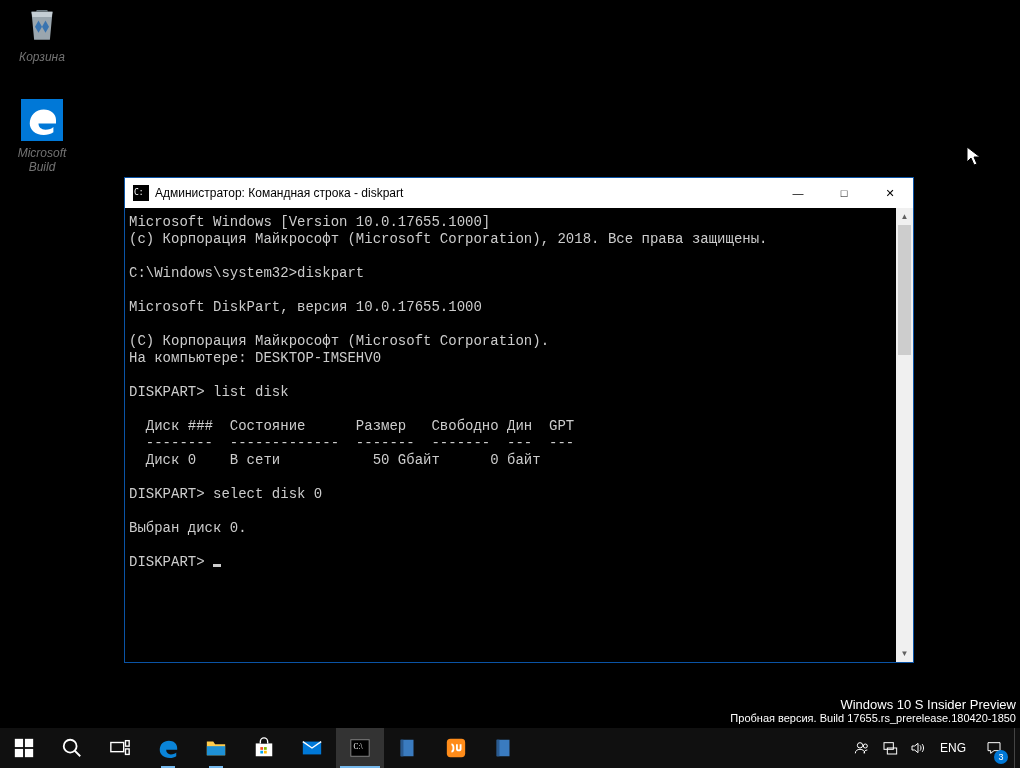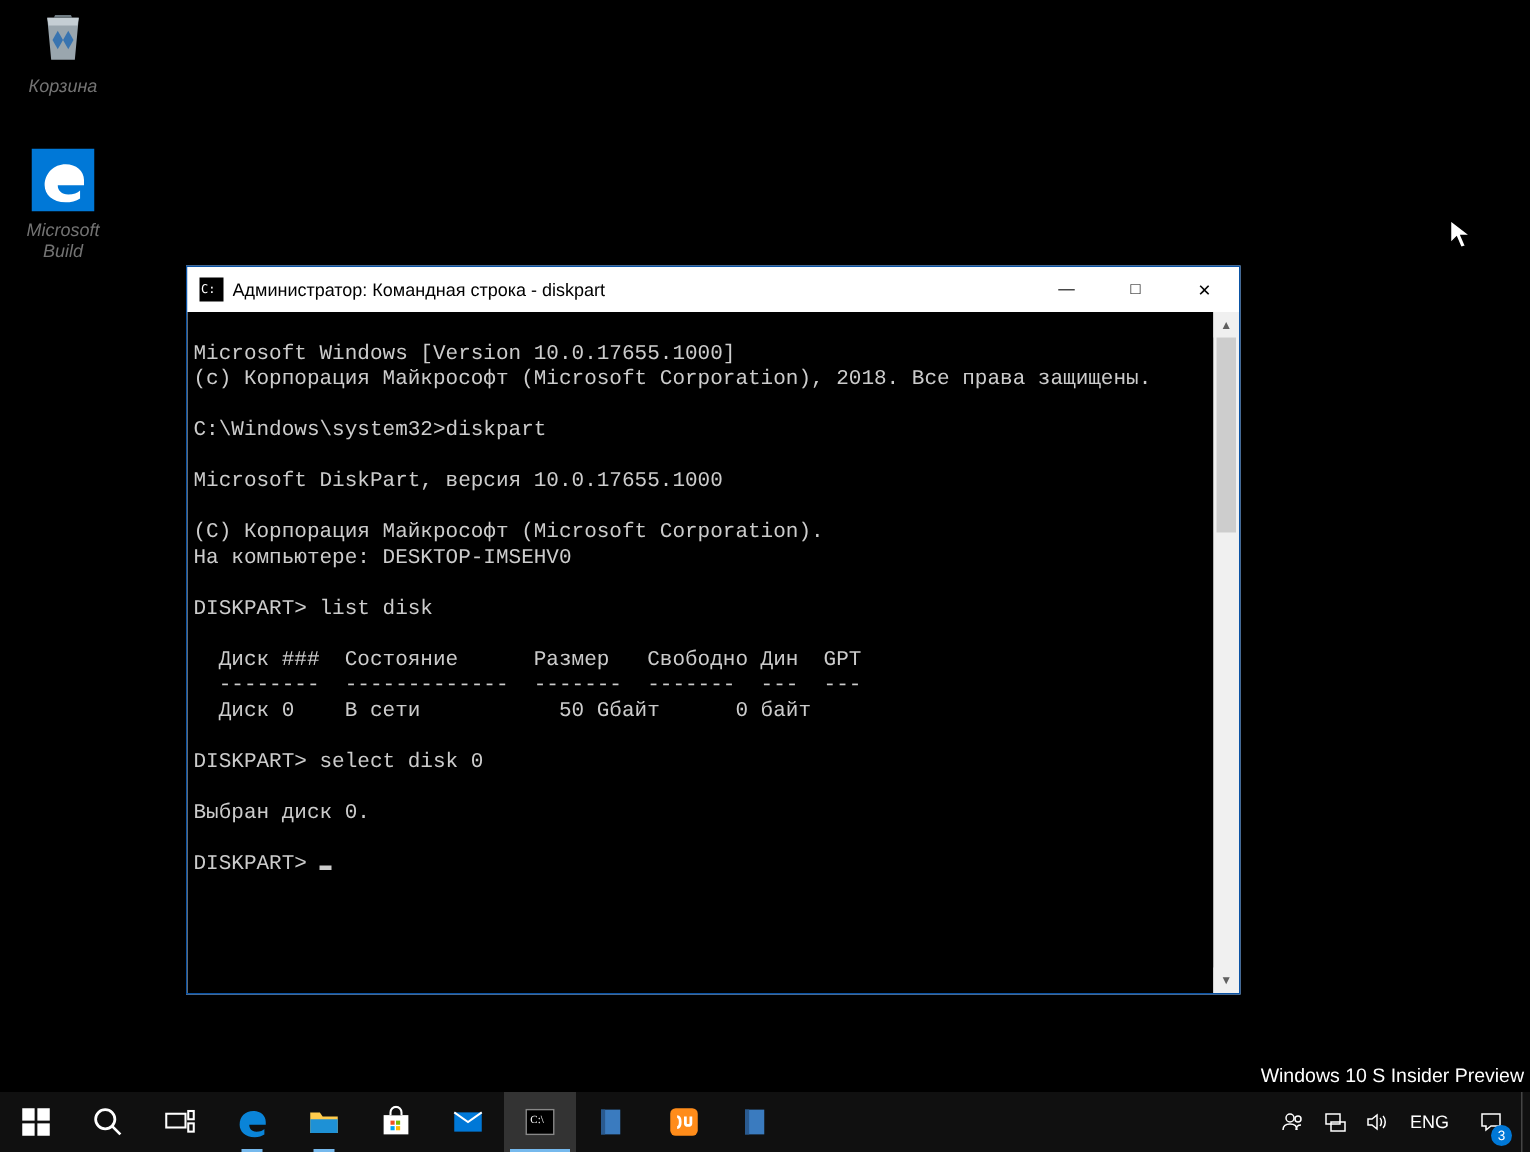--- a/index.html
+++ b/index.html
@@ -14,38 +14,38 @@
   .desktop-icon .lbl { color:#737373; text-shadow:0 0 3px #000; line-height:14px;font-style:italic; }
   .recycle { top:2px; left:4px; }
   .edge { top:98px; left:4px; }
   .recycle svg, .edge svg { width:42px; height:42px; }
 
   
   .cursor { position:absolute; top:146px; left:966px; width:16px; height:22px; pointer-events:none; }
 
   
   .window {
-    position:absolute; left:124px; top:177px; width:703px; height:486px;
+    position:absolute; left:124px; top:177px; width:790px; height:486px;
     background:#fff; border:1px solid #0a53a5;
   }
   .titlebar {
     height:30px; background:#fff; display:flex; align-items:center;
     font-size:12px; color:#000;
   }
   .titlebar .app-icon { width:16px; height:16px; margin:0 6px 0 8px; background:#000; position:relative; }
   .titlebar .app-icon::after { content:"C:"; color:#fff; font-size:8px; position:absolute; top:0; left:1px; line-height:16px; font-family:Consolas,monospace;}
   .titlebar .title { flex:1; white-space:nowrap; overflow:hidden; }
   .winctrls { display:flex; height:100%; }
   .winctrls div { width:46px; display:flex; align-items:center; justify-content:center; cursor:pointer; font-family:"Segoe UI Symbol",sans-serif; font-size:11px; color:#000;}
 
   .term-wrap { position:absolute; top:30px; left:0; right:0; bottom:0; background:#fff; }
   .term {
     position:absolute; top:0; left:0; right:17px; bottom:0;
     background:#000; color:#ccc; font-family:Consolas,"Courier New",monospace;
-    font-size:14px; line-height:17px; padding:20px 4px; white-space:pre;
+    font-size:14px; line-height:17px; padding:6px 4px; white-space:pre;
     overflow:hidden;
   }
   .term .caret { display:inline-block; width:8px; height:3px; background:#ccc; vertical-align:-1px; }
   .scrollbar { position:absolute; top:0; right:0; bottom:0; width:17px; background:#f0f0f0; }
   .scrollbar .btn { height:17px; background:#f0f0f0; display:flex; align-items:center; justify-content:center; cursor:pointer; color:#606060; font-size:8px;}
   .scrollbar .thumb { position:absolute; left:2px; right:2px; top:17px; height:130px; background:#cdcdcd; cursor:pointer;}
   .scrollbar .down { position:absolute; bottom:0; left:0; right:0;}
 
   
   .watermark { position:absolute; right:4px; bottom:44px; text-align:right; font-size:12px; color:#fff; }
@@ -138,20 +138,21 @@
     <div class="scrollbar">
       <div class="btn">▲</div>
       <div class="thumb"></div>
       <div class="btn down">▼</div>
     </div>
   </div>
 </div>
 
 <div class="watermark">
   <div class="l1">Windows 10 S Insider Preview</div>
+  <div class="l2">Пробная версия. Build 17655.rs_prerelease.180420-1850</div>
 </div>
 
 <div class="taskbar">
   <div class="tb-left">
     <div class="tb-btn">
       <svg viewBox="0 0 24 24">
           <rect x="2" y="2" width="9" height="9" fill="#fff"></rect>
           <rect x="13" y="2" width="9" height="9" fill="#fff"></rect>
           <rect x="2" y="13" width="9" height="9" fill="#fff"></rect>
           <rect x="13" y="13" width="9" height="9" fill="#fff"></rect>

